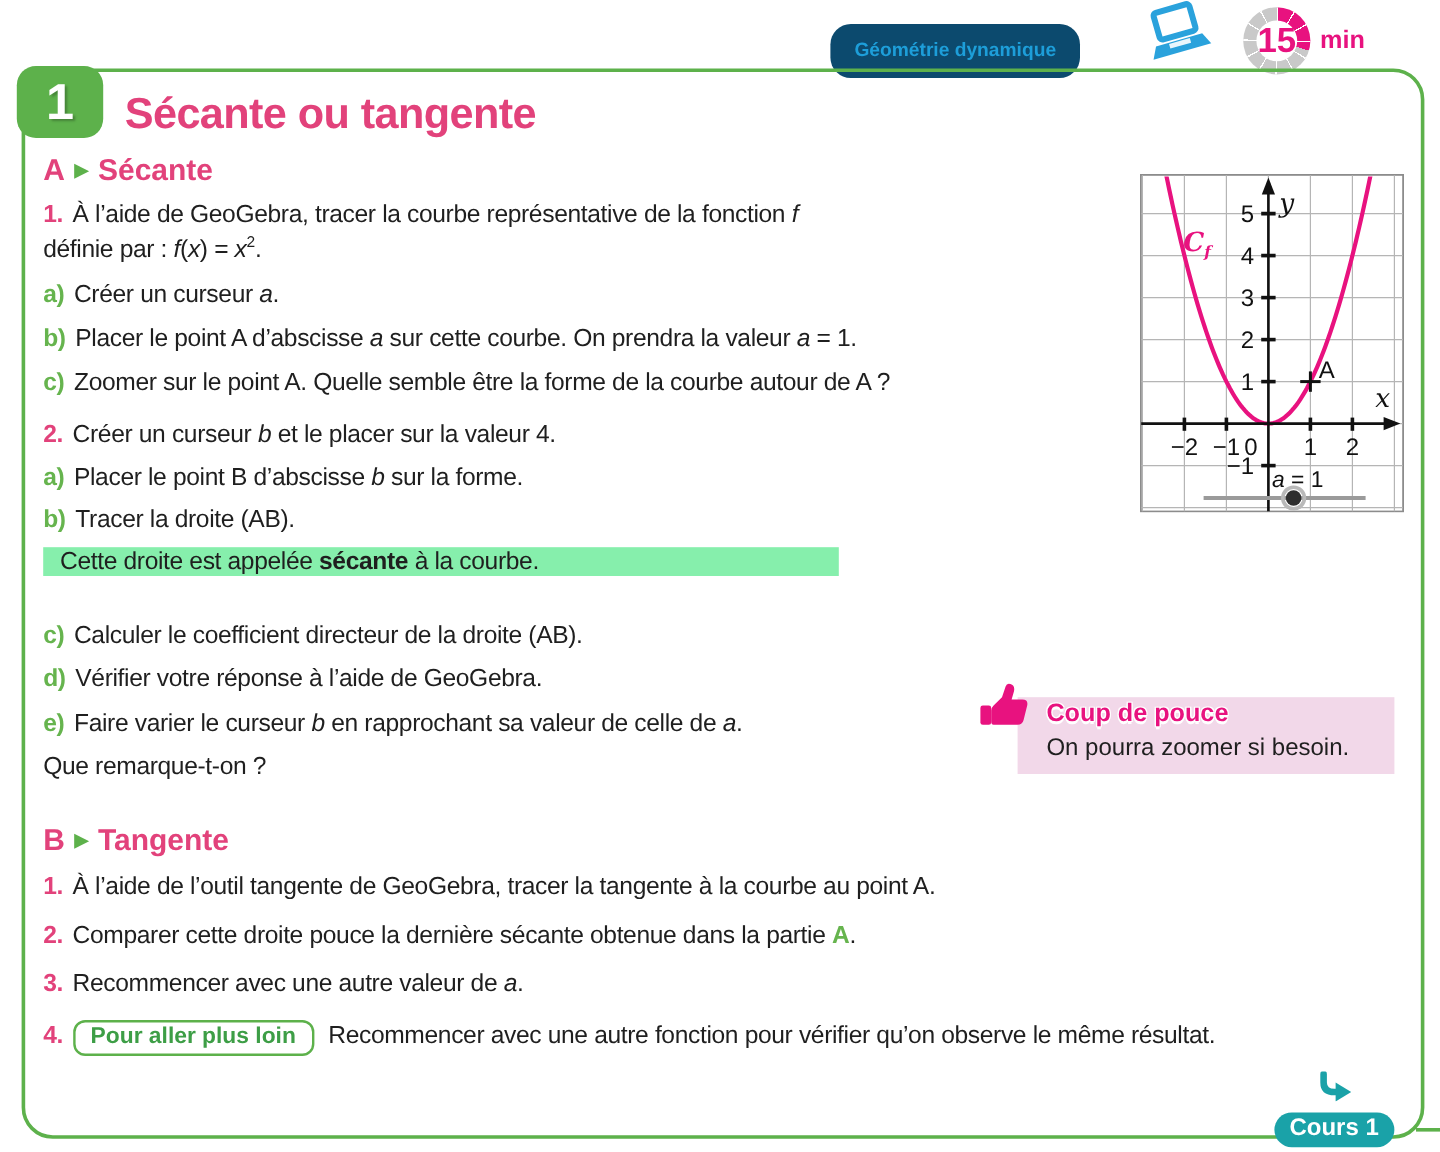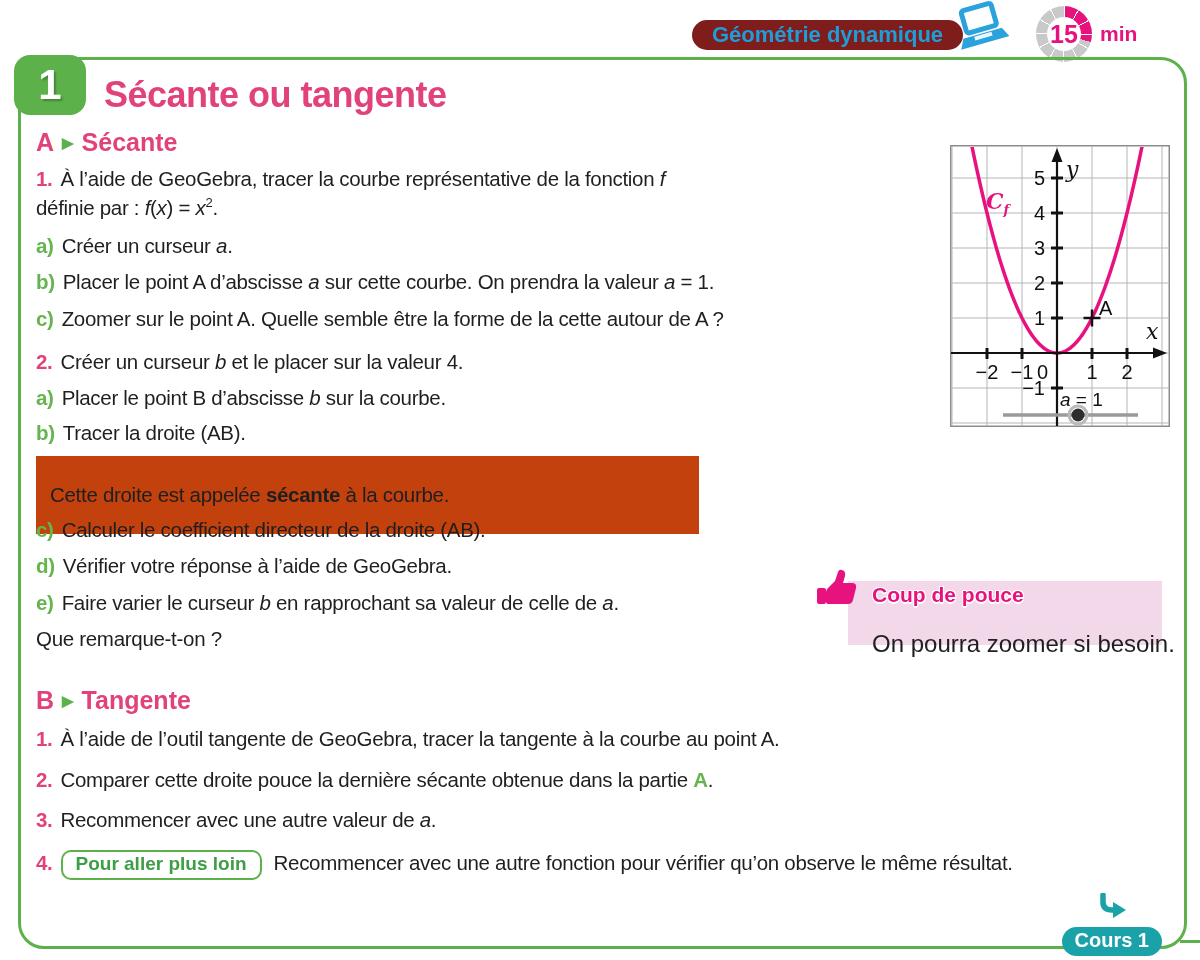--- a/index.html
+++ b/index.html
@@ -1,58 +1,58 @@
 <!DOCTYPE html>
 <html><head>
 <meta charset="utf-8">
 <style>
   html,body{margin:0;padding:0;}
   body{width:1200px;height:960px;background:#fff;font-family:"Liberation Sans",sans-serif;position:relative;overflow:hidden;color:#1f1f1f;}
 
   
-  .chip{position:absolute;left:692px;top:20px;height:30px;background:#7f1d1d;border-radius:17px;
-        display:flex;align-items:center;padding:0 20px;color:#1d9ed9;font-weight:bold;font-size:22px;}
+  .chip{position:absolute;left:692px;top:20px;height:45px;background:#0c4a6e;border-radius:17px;
+        display:flex;align-items:center;padding:0 20px;color:#1d9ed9;font-weight:bold;font-size:16px;}
   .laptop{position:absolute;left:948px;top:0px;}
   .timer{position:absolute;left:1036px;top:6px;width:56px;height:56px;border-radius:50%;
          background:conic-gradient(#e8127f 0deg 107deg,#c9c9c9 107deg 360deg);}
   .timer .spokes{position:absolute;inset:0;border-radius:50%;
          background:repeating-conic-gradient(#fff 0deg 2.6deg,transparent 2.6deg 30deg);}
   .timer .center{position:absolute;inset:11px;background:#fff;border-radius:50%;
-         display:flex;align-items:center;justify-content:center;color:#e8127f;font-weight:bold;font-size:25px;}
+         display:flex;align-items:center;justify-content:center;color:#e8127f;font-weight:bold;font-size:29px;}
   .timer-unit{position:absolute;left:1100px;top:22px;color:#e8127f;font-weight:bold;font-size:21px;}
 
   
   .frame{position:absolute;left:18px;top:57px;width:1163px;height:886px;border:3px solid #5db14b;border-radius:26px;}
   .frame-ext{position:absolute;left:1180px;top:940px;width:20px;height:3px;background:#5db14b;}
   .num-badge{position:absolute;left:14px;top:55px;width:72px;height:60px;background:#5db14b;border-radius:16px;
          display:flex;align-items:center;justify-content:center;color:#fff;font-weight:bold;font-size:42px;
          text-shadow:2px 2px 2px rgba(0,0,0,.25);}
   .page-title{position:absolute;left:104px;top:74px;color:#e2427b;font-weight:bold;font-size:36px;letter-spacing:-.5px;}
 
   
   .line{position:absolute;left:36px;font-size:20.5px;letter-spacing:-.3px;white-space:nowrap;}
   .line.sec{font-size:25px;font-weight:bold;letter-spacing:0;}
-  .line.note{background:#c2410c;padding:27px 14px;width:635px;}
+  .line.note{background:#86efac;padding:0 14px;width:635px;}
   .seg-n{}
   .seg-i{font-style:italic;}
   .seg-b{font-weight:bold;}
   .seg-sup{vertical-align:super;font-size:13px;line-height:0;}
   .seg-num{color:#e2427b;font-weight:bold;margin-right:8px;}
   .seg-letter{color:#66b44e;font-weight:bold;margin-right:8px;}
   .seg-ph{color:#e2427b;}
   .seg-gb{color:#66b44e;font-weight:bold;}
   .seg-tri{color:#5db14b;font-size:15px;margin:0 8px;vertical-align:3px;}
   .seg-badge{display:inline-block;border:2.5px solid #5db14b;border-radius:10px;padding:1px 13px 3px;
              margin-right:12px;color:#3d9e46;font-weight:bold;font-size:19px;letter-spacing:0;}
 
   
   .hint{position:absolute;left:848px;top:581px;width:314px;height:64px;background:#f2d8e9;}
   .hint-title{position:absolute;left:872px;top:583px;color:#e8127f;font-weight:bold;font-size:21px;
               text-shadow:-1px -1px 0 #fff,1px -1px 0 #fff,-1px 1px 0 #fff,1px 1px 0 #fff,0 2px 0 #fff;}
-  .hint-text{position:absolute;left:872px;top:612px;font-size:24px;margin-top:18px;}
+  .hint-text{position:absolute;left:872px;top:612px;font-size:20px;}
   .thumb{position:absolute;left:813px;top:567px;}
 
   
   .graph{position:absolute;left:950px;top:145px;}
   .graph text{font-family:"Liberation Sans",sans-serif;font-size:20px;fill:#111;}
   .graph text.axlab{font-family:"DejaVu Serif",serif;font-style:italic;font-size:22px;}
   .graph text.cf{font-family:"DejaVu Serif",serif;font-style:italic;font-weight:bold;font-size:22px;fill:#e8127f;}
   .graph text.slab{font-size:19px;}
 
   
@@ -85,23 +85,23 @@
 <div class="frame-ext"></div>
 <div class="num-badge">1</div>
 <div class="page-title">Sécante ou tangente</div>
 
 <div id="content">
     <div class="line sec" style="top: 128px;"><span class="seg-ph">A</span><span class="seg-tri">▶</span><span class="seg-ph">Sécante</span></div>
     <div class="line" style="top: 167px;"><span class="seg-num">1.</span><span class="seg-n">À l’aide de GeoGebra, tracer la courbe représentative de la fonction </span><span class="seg-i">f</span></div>
     <div class="line" style="top: 196px;"><span class="seg-n">définie par : </span><span class="seg-i">f</span><span class="seg-n">(</span><span class="seg-i">x</span><span class="seg-n">) = </span><span class="seg-i">x</span><span class="seg-sup">2</span><span class="seg-n">.</span></div>
     <div class="line" style="top: 234px;"><span class="seg-letter">a)</span><span class="seg-n">Créer un curseur </span><span class="seg-i">a</span><span class="seg-n">.</span></div>
     <div class="line" style="top: 270px;"><span class="seg-letter">b)</span><span class="seg-n">Placer le point A d’abscisse </span><span class="seg-i">a</span><span class="seg-n"> sur cette courbe. On prendra la valeur </span><span class="seg-i">a</span><span class="seg-n"> = 1.</span></div>
-    <div class="line" style="top: 307px;"><span class="seg-letter">c)</span><span class="seg-n">Zoomer sur le point A. Quelle semble être la forme de la cette autour de A ?</span></div>
+    <div class="line" style="top: 307px;"><span class="seg-letter">c)</span><span class="seg-n">Zoomer sur le point A. Quelle semble être la forme de la courbe autour de A ?</span></div>
     <div class="line" style="top: 350px;"><span class="seg-num">2.</span><span class="seg-n">Créer un curseur </span><span class="seg-i">b</span><span class="seg-n"> et le placer sur la valeur 4.</span></div>
-    <div class="line" style="top: 386px;"><span class="seg-letter">a)</span><span class="seg-n">Placer le point B d’abscisse </span><span class="seg-i">b</span><span class="seg-n"> sur la courbe.</span></div>
+    <div class="line" style="top: 386px;"><span class="seg-letter">a)</span><span class="seg-n">Placer le point B d’abscisse </span><span class="seg-i">b</span><span class="seg-n"> sur la forme.</span></div>
     <div class="line" style="top: 421px;"><span class="seg-letter">b)</span><span class="seg-n">Tracer la droite (AB).</span></div>
     <div class="line note" style="top: 456px;"><span class="seg-n">Cette droite est appelée </span><span class="seg-b">sécante</span><span class="seg-n"> à la courbe.</span></div>
     <div class="line" style="top: 518px;"><span class="seg-letter">c)</span><span class="seg-n">Calculer le coefficient directeur de la droite (AB).</span></div>
     <div class="line" style="top: 554px;"><span class="seg-letter">d)</span><span class="seg-n">Vérifier votre réponse à l’aide de GeoGebra.</span></div>
     <div class="line" style="top: 591px;"><span class="seg-letter">e)</span><span class="seg-n">Faire varier le curseur </span><span class="seg-i">b</span><span class="seg-n"> en rapprochant sa valeur de celle de </span><span class="seg-i">a</span><span class="seg-n">.</span></div>
     <div class="line" style="top: 627px;"><span class="seg-n">Que remarque-t-on ?</span></div>
     <div class="line sec" style="top: 686px;"><span class="seg-ph">B</span><span class="seg-tri">▶</span><span class="seg-ph">Tangente</span></div>
     <div class="line" style="top: 727px;"><span class="seg-num">1.</span><span class="seg-n">À l’aide de l’outil tangente de GeoGebra, tracer la tangente à la courbe au point A.</span></div>
     <div class="line" style="top: 768px;"><span class="seg-num">2.</span><span class="seg-n">Comparer cette droite pouce la dernière sécante obtenue dans la partie </span><span class="seg-gb">A</span><span class="seg-n">.</span></div>
     <div class="line" style="top: 808px;"><span class="seg-num">3.</span><span class="seg-n">Recommencer avec une autre valeur de </span><span class="seg-i">a</span><span class="seg-n">.</span></div>

